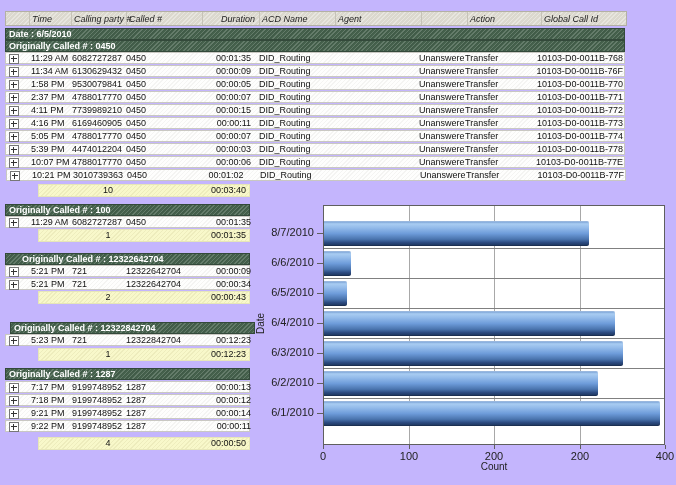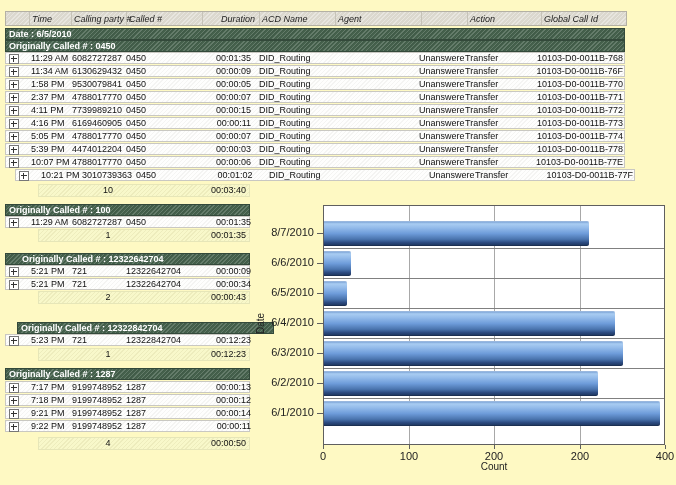--- a/index.html
+++ b/index.html
@@ -1,16 +1,16 @@
 <!DOCTYPE html>
 <html><head>
 <meta charset="utf-8">
 <style>
   html,body{margin:0;padding:0;background:#fff;}
-  #screen{position:relative;width:676px;height:485px;background:#fef9c3;overflow:hidden;
+  #screen{position:relative;width:676px;height:485px;background:#c4b5fd;overflow:hidden;
           font-family:"Liberation Sans",sans-serif;font-size:9px;color:#111;}
   .abs{position:absolute;}
   
   .hdr{background-color:#dbd8ce;border:1px solid #b3b0a4;font-style:italic;color:#222;
        background-image:repeating-linear-gradient(135deg,rgba(255,255,255,.35) 0 1px,transparent 1px 3px);}
   .hdrcell{position:absolute;top:0;bottom:0;border-right:1px solid #c6c3b8;}
   .hdrcell.last{border-right:none;}
   .hdrlabel{position:absolute;top:2px;white-space:nowrap;line-height:10px;}
   .band{background-color:#45614c;color:#fff;font-weight:bold;border:1px solid #33493a;
         background-image:repeating-linear-gradient(135deg,rgba(255,255,255,.17) 0 1px,rgba(0,0,0,.06) 1px 2px,transparent 2px 3px);}
@@ -171,21 +171,21 @@
         <div class="expander"></div>
         <div class="cell" style="left: 25px; width: 40px; text-align: left;">10:07 PM</div>
         <div class="cell" style="left: 66px; width: 54px; text-align: left;">4788017770</div>
         <div class="cell" style="left: 120px; width: 75px; text-align: left;">0450</div>
         <div class="cell" style="left: 193px; width: 52px; text-align: right;">00:00:06</div>
         <div class="cell" style="left: 253px; width: 74px; text-align: left;">DID_Routing</div>
         <div class="cell" style="left: 413px; width: 45px; text-align: left;">Unanswered</div>
         <div class="cell" style="left: 459px; width: 72px; text-align: left;">Transfer</div>
         <div class="cell" style="left: 498px; width: 119px; text-align: right;">10103-D0-0011B-77E</div>
       </div>
-      <div class="row abs" style="left: 15px; top: 169px; width: 618px; height: 10px;">
+      <div class="row abs" style="left: 6px; top: 169px; width: 618px; height: 10px;">
         <div class="expander"></div>
         <div class="cell" style="left: 25px; width: 40px; text-align: left;">10:21 PM</div>
         <div class="cell" style="left: 66px; width: 54px; text-align: left;">3010739363</div>
         <div class="cell" style="left: 120px; width: 75px; text-align: left;">0450</div>
         <div class="cell" style="left: 193px; width: 52px; text-align: center;">00:01:02</div>
         <div class="cell" style="left: 253px; width: 74px; text-align: left;">DID_Routing</div>
         <div class="cell" style="left: 413px; width: 45px; text-align: left;">Unanswered</div>
         <div class="cell" style="left: 459px; width: 72px; text-align: left;">Transfer</div>
         <div class="cell" style="left: 498px; width: 119px; text-align: right;">10103-D0-0011B-77F</div>
       </div>
@@ -221,21 +221,21 @@
         <div class="expander"></div>
         <div class="cell" style="left: 25px; width: 40px; text-align: left;">5:21 PM</div>
         <div class="cell" style="left: 66px; width: 54px; text-align: left;">721</div>
         <div class="cell" style="left: 120px; width: 75px; text-align: left;">12322642704</div>
         <div class="cell" style="left: 193px; width: 52px; text-align: right;">00:00:34</div>
       </div>
       <div class="sum abs" style="left: 38px; top: 291px; width: 210px; height: 11px;">
         <div class="cell" style="left: 49px; width: 40px; text-align: center;">2</div>
         <div class="cell" style="left: 120px; width: 87px; text-align: right;">00:00:43</div>
       </div>
-      <div class="band abs" style="left: 17px; top: 322px; width: 243px; height: 10px; padding-left: 12px;">
+      <div class="band abs" style="left: 10px; top: 322px; width: 243px; height: 10px;">
         <div class="cell" style="left: 3px; width: 260px;">Originally Called # : 12322842704</div>
       </div>
       <div class="row abs" style="left: 5px; top: 334px; width: 243px; height: 10px;">
         <div class="expander"></div>
         <div class="cell" style="left: 25px; width: 40px; text-align: left;">5:23 PM</div>
         <div class="cell" style="left: 66px; width: 54px; text-align: left;">721</div>
         <div class="cell" style="left: 120px; width: 75px; text-align: left;">12322842704</div>
         <div class="cell" style="left: 193px; width: 52px; text-align: right;">00:12:23</div>
       </div>
       <div class="sum abs" style="left: 38px; top: 348px; width: 210px; height: 11px;">

